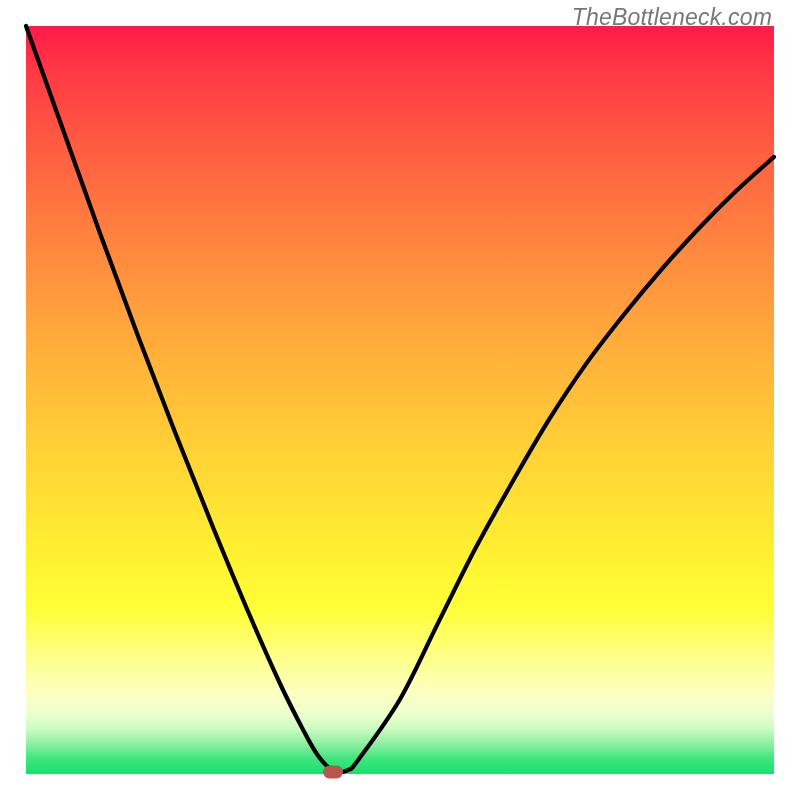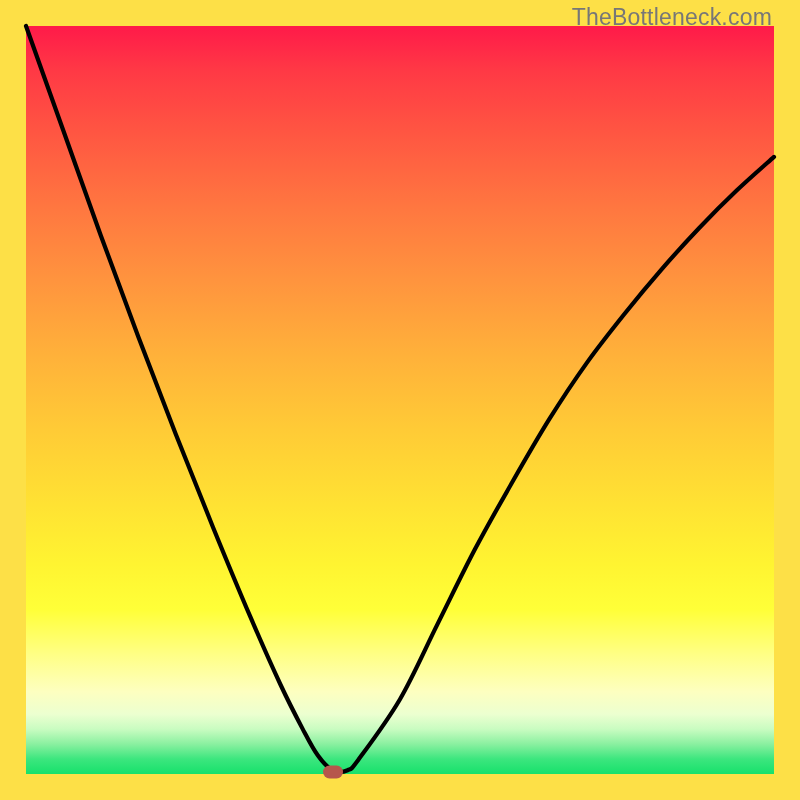--- a/index.html
+++ b/index.html
@@ -10,21 +10,22 @@
     background: #000;
     overflow: hidden;
     font-family: Arial, Helvetica, sans-serif;
   }
   .frame {
     position: absolute;
     left: 0;
     top: 0;
     width: 800px;
     height: 800px;
-    background: #fde047;
+    background: #ffffff;
+    font-style: italic;
   }
   .plot {
     position: absolute;
     left: 26px;
     top: 26px;
     width: 748px;
     height: 748px;
     background: linear-gradient(to bottom,
       #ff1a49 0%,
       #ff3945 6%,

